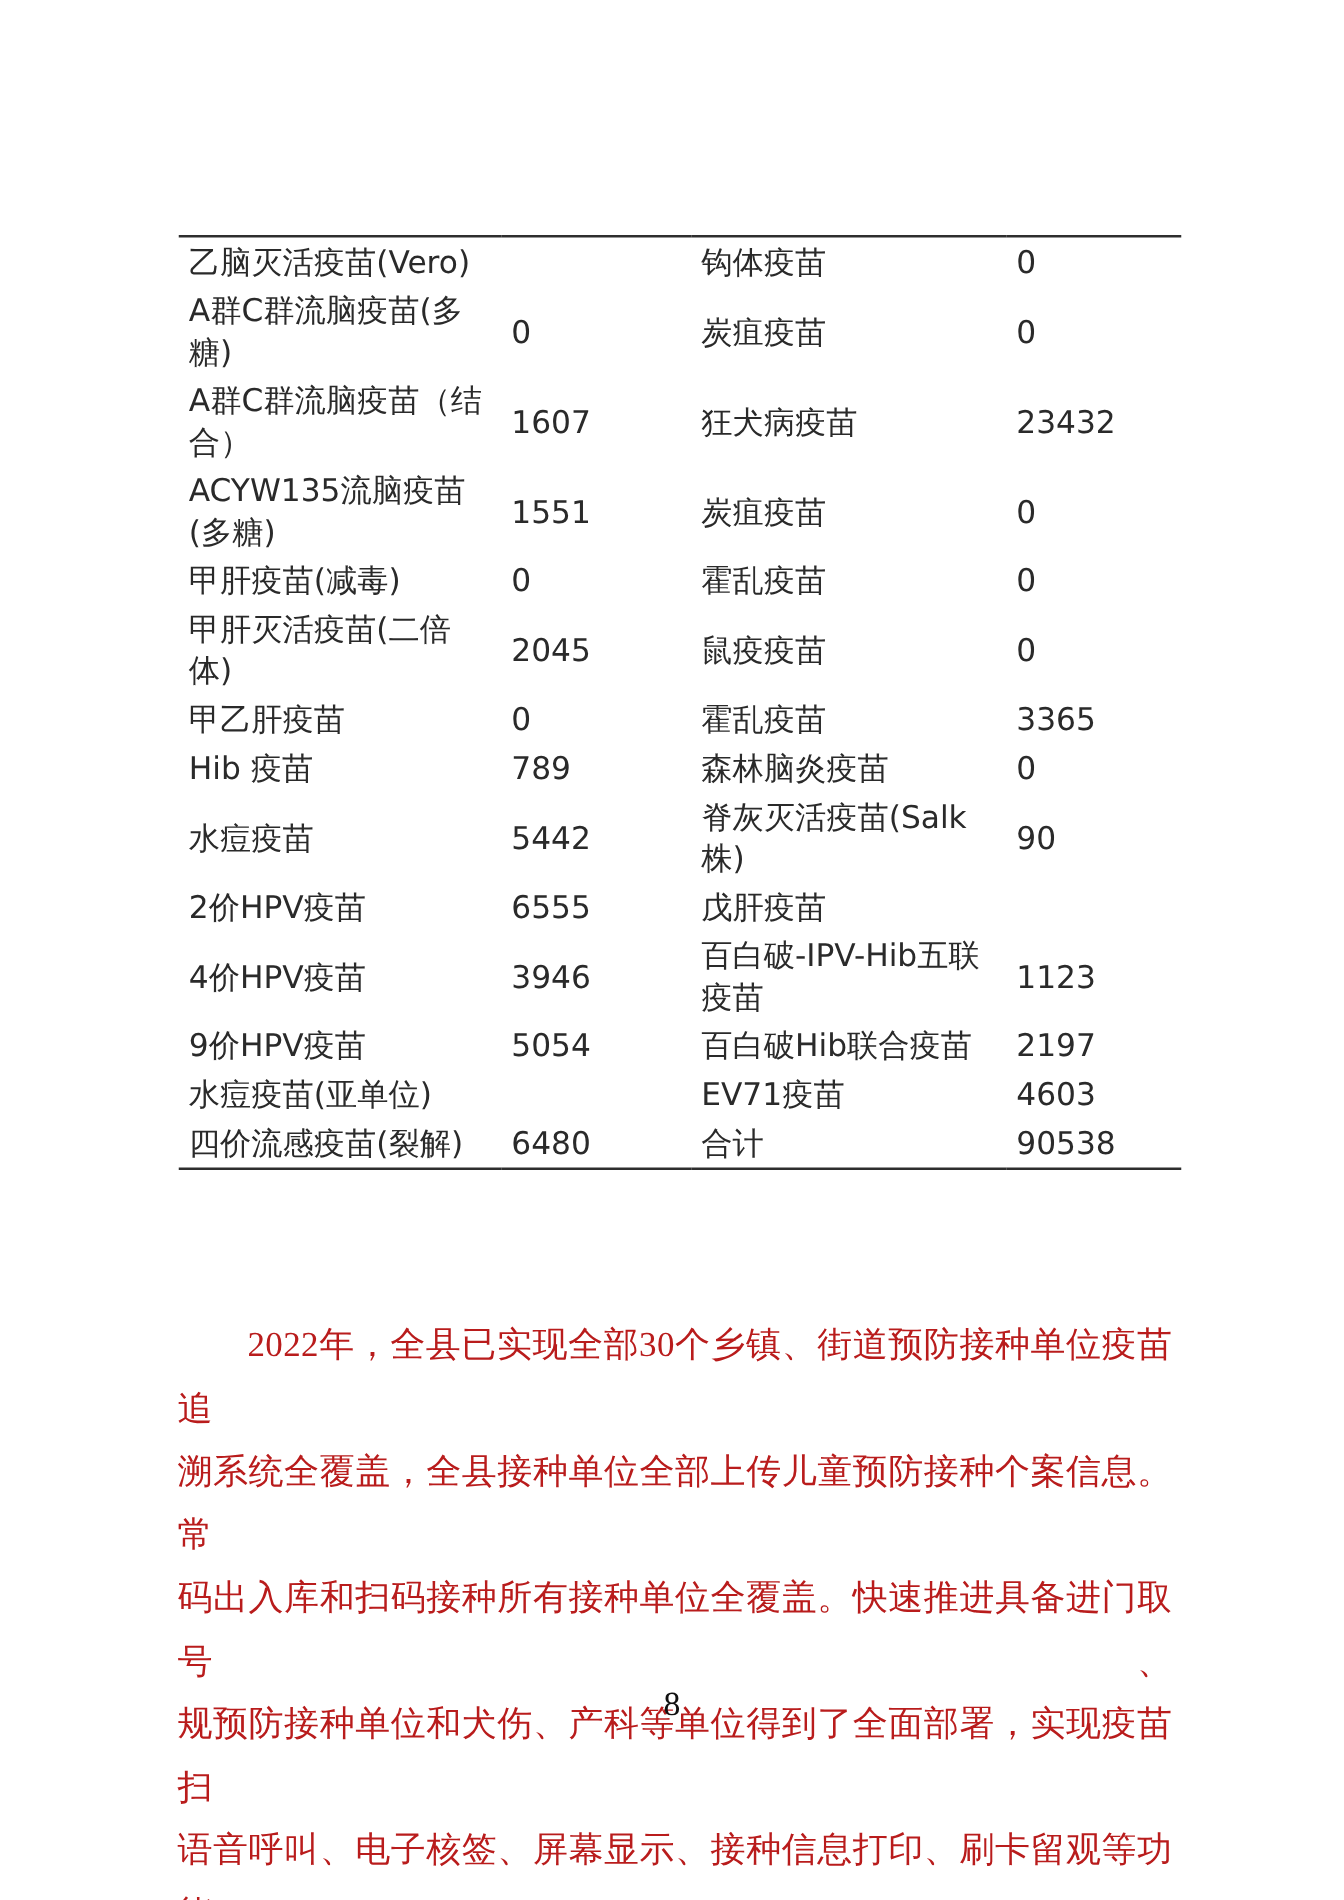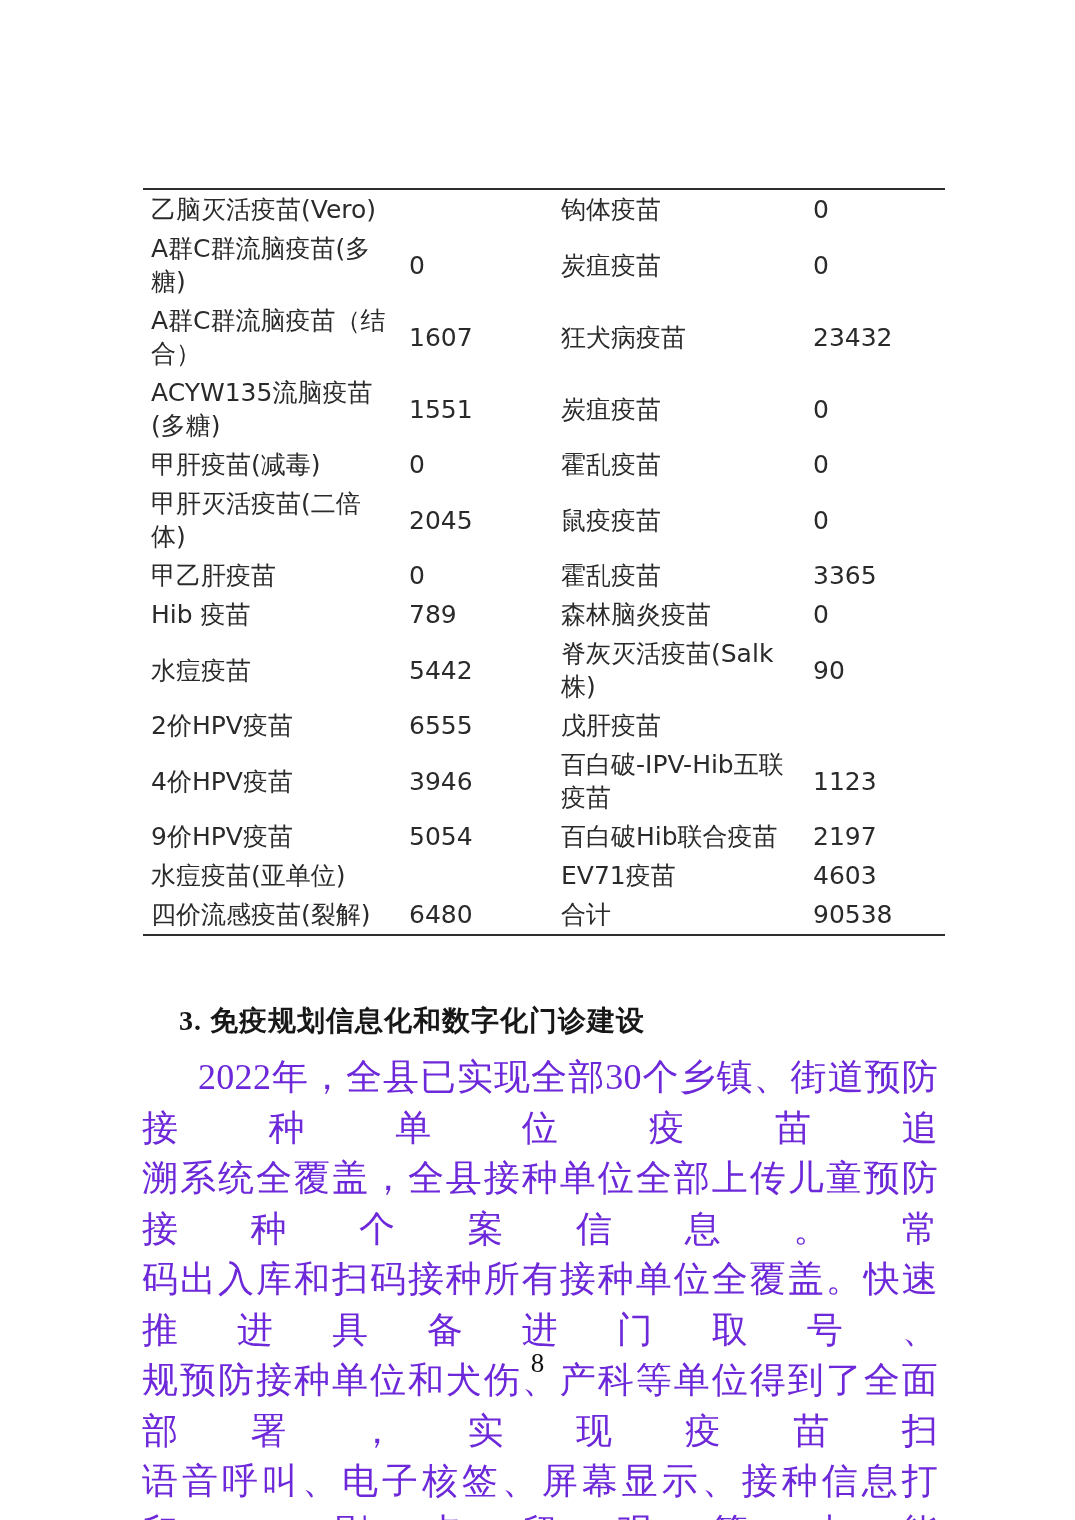--- a/index.html
+++ b/index.html
@@ -51,24 +51,24 @@
     font-family: "Liberation Serif", "DejaVu Serif", serif;
   }
   
   .para {
     position: absolute;
     left: 142px;
     top: 1052px;
     width: 796px;
   }
   .pline {
-    font-size: 36px;
+    font-size: 28px;
     line-height: 50.5px;
     letter-spacing: 0.3px;
-    color: #6d28d9;
+    color: #b91c1c;
     text-align: justify;
     text-align-last: justify;
     white-space: normal;
   }
   .pline.first {
     text-indent: 56px;
   }
   
   .pageno {
     position: absolute;
@@ -173,21 +173,20 @@
       </tr>
       <tr>
         <td>四价流感疫苗(裂解)</td>
         <td>6480</td>
         <td>合计</td>
         <td>90538</td>
       </tr>
     </tbody>
   </table>
 
-  <h3 class="heading">3. 免疫规划信息化和数字化门诊建设</h3>
 
   <div class="para">
     <div class="pline first">2022年，全县已实现全部30个乡镇、街道预防接种单位疫苗追</div>
     <div class="pline">溯系统全覆盖，全县接种单位全部上传儿童预防接种个案信息。常</div>
     <div class="pline">码出入库和扫码接种所有接种单位全覆盖。快速推进具备进门取号、</div>
     <div class="pline">规预防接种单位和犬伤、产科等单位得到了全面部署，实现疫苗扫</div>
     <div class="pline">语音呼叫、电子核签、屏幕显示、接种信息打印、刷卡留观等功能</div>
   </div>
 
   <div class="pageno">8</div>

